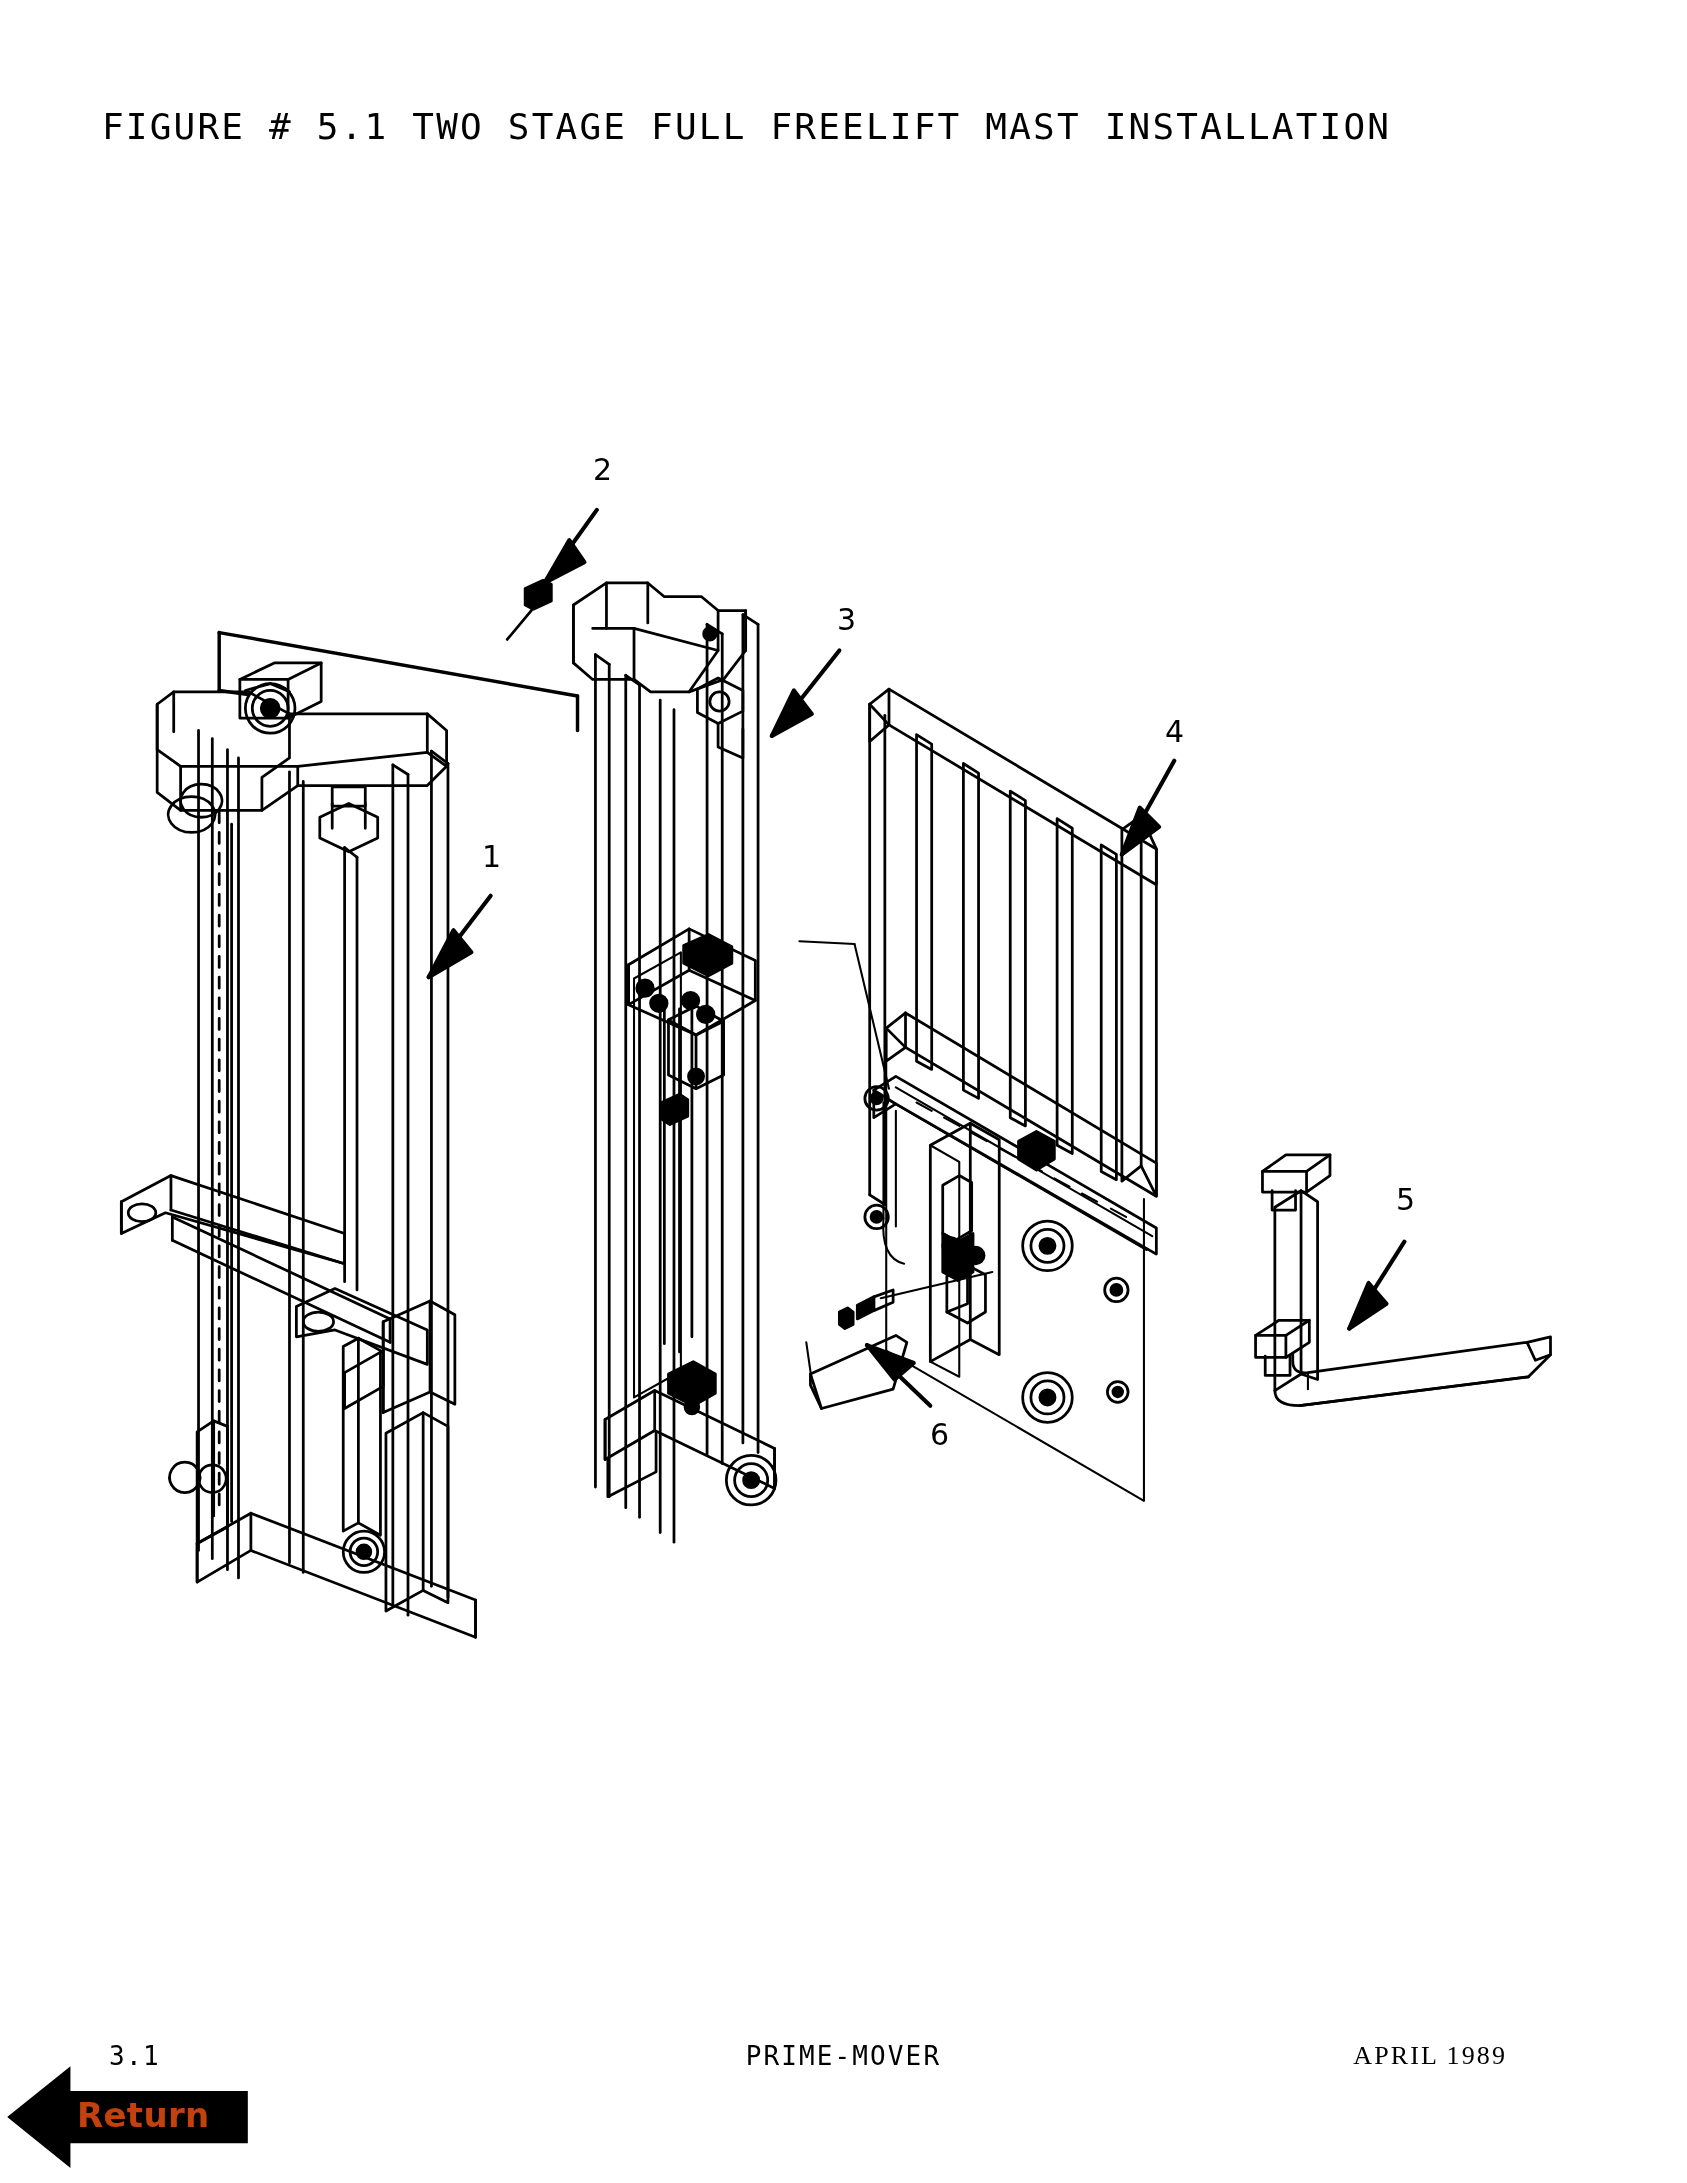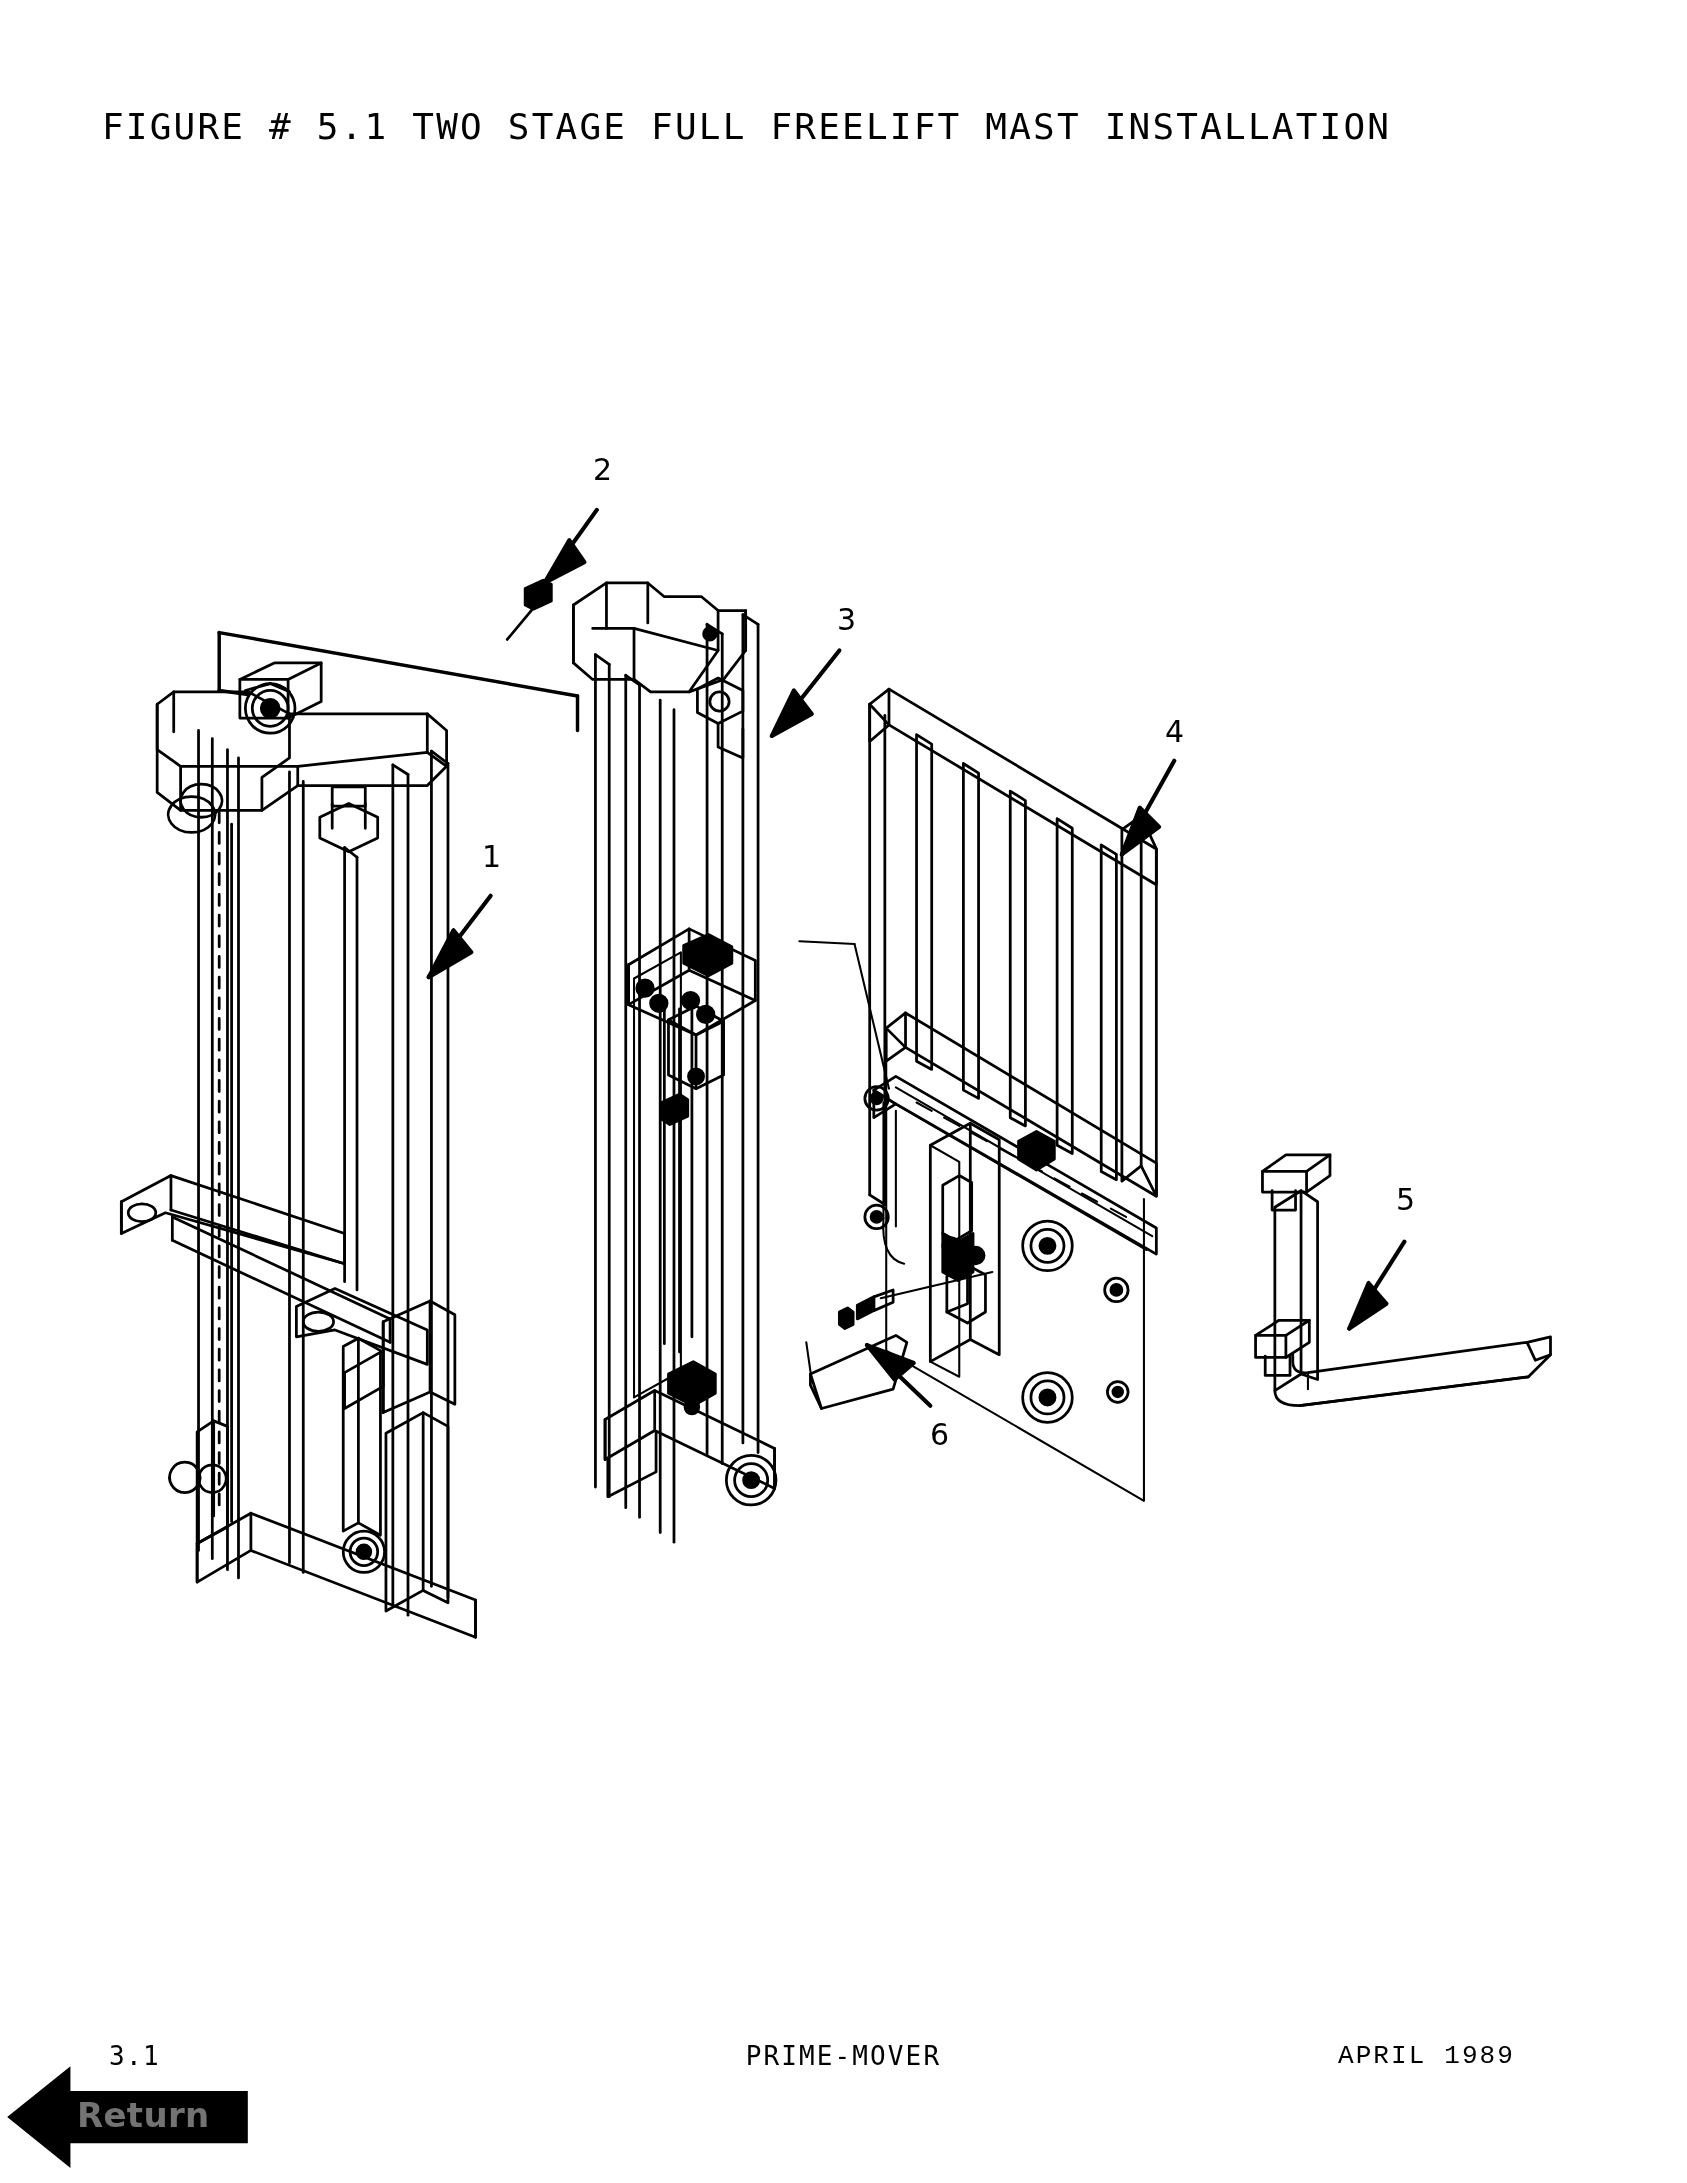--- a/index.html
+++ b/index.html
@@ -63,45 +63,45 @@
     left: 0;
     right: 0;
     top: 2041px;
     text-align: center;
     font-size: 26px;
     letter-spacing: 2.1px;
     font-family: "DejaVu Sans Mono", "Liberation Mono", monospace;
   }
   #footer-date-label {
     position: absolute;
-    right: 172px;
+    right: 180px;
     top: 2041px;
     font-size: 26px;
     letter-spacing: 2.1px;
-    font-family: Liberation Mono, monospace;
+    font-family: Liberation Serif, serif;
   }
 
   
   #return-button {
     position: absolute;
     left: 6.9px;
     top: 2062px;
     width: 241px;
     height: 110px;
     cursor: pointer;
   }
   #return-button svg { display: block; }
   #return-button-label {
     position: absolute;
     left: 77px;
     top: 2095px;
     font-family: "DejaVu Sans", "Liberation Sans", sans-serif;
     font-weight: bold;
     font-size: 34px;
-    color: #737373;
+    color: #c2410c;
     letter-spacing: 0.3px;
     pointer-events: none;
   }
 </style>
 </head>
 <body>
 
 <div id="figure-title">FIGURE # 5.1 TWO STAGE FULL FREELIFT MAST INSTALLATION</div>
 
 <div id="drawing-canvas">

